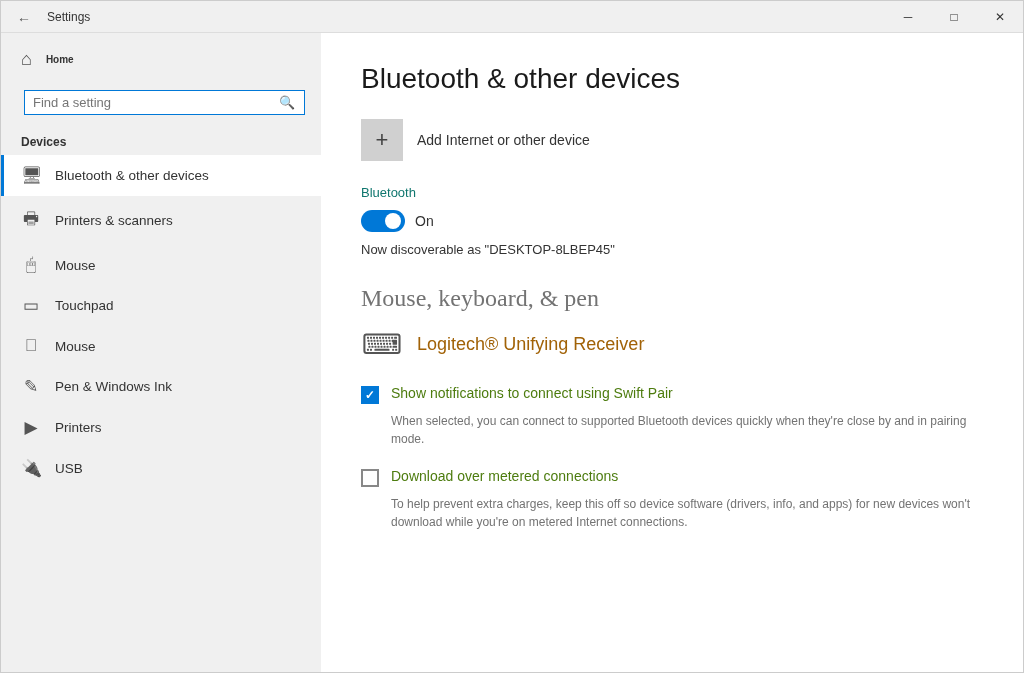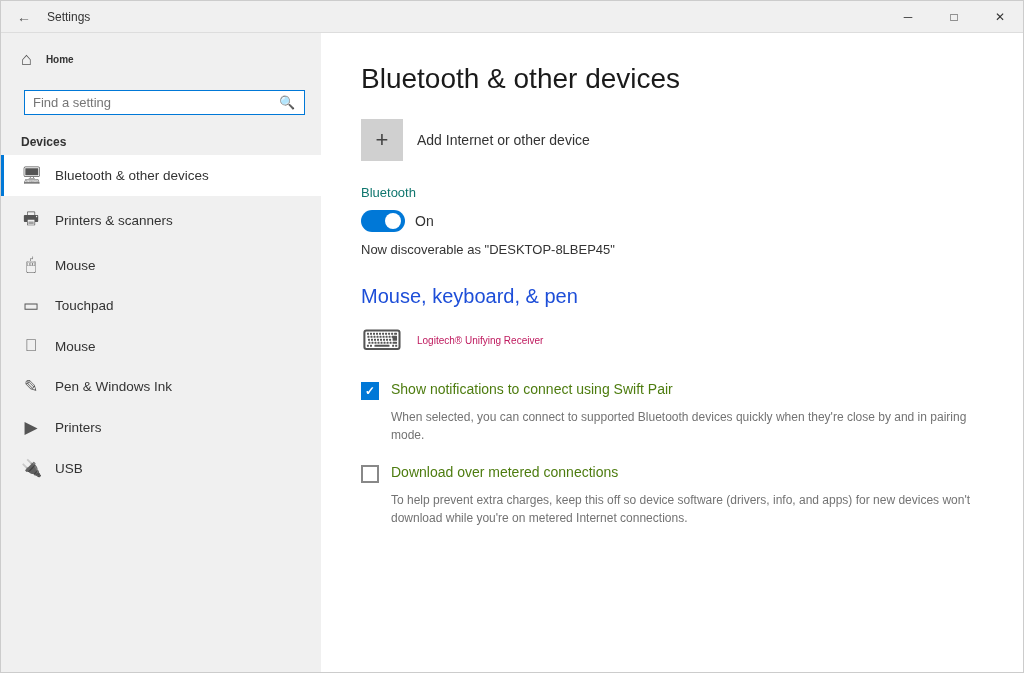--- a/index.html
+++ b/index.html
@@ -241,41 +241,42 @@
     }
 
     .discoverable-text {
       font-size: 13px;
       color: #333;
       margin-bottom: 28px;
     }
 
     
     .section-title {
-      font-size: 20px;
+      font-size: 24px;
       font-weight: 300;
-      color: #1d4ed8;
+      color: #737373;
       margin-bottom: 16px;
+      font-family: Liberation Serif, serif;
     }
 
     .device-item {
       display: flex;
       align-items: center;
       gap: 14px;
       margin-bottom: 24px;
     }
     .device-icon {
       font-size: 28px;
       color: #555;
       width: 42px;
       text-align: center;
     }
     .device-name {
-      font-size: 10px;
-      color: #be185d;
+      font-size: 18px;
+      color: #a16207;
     }
 
     
     .checkbox-row {
       display: flex;
       align-items: flex-start;
       gap: 12px;
       margin-bottom: 8px;
     }
     .checkbox-custom {

